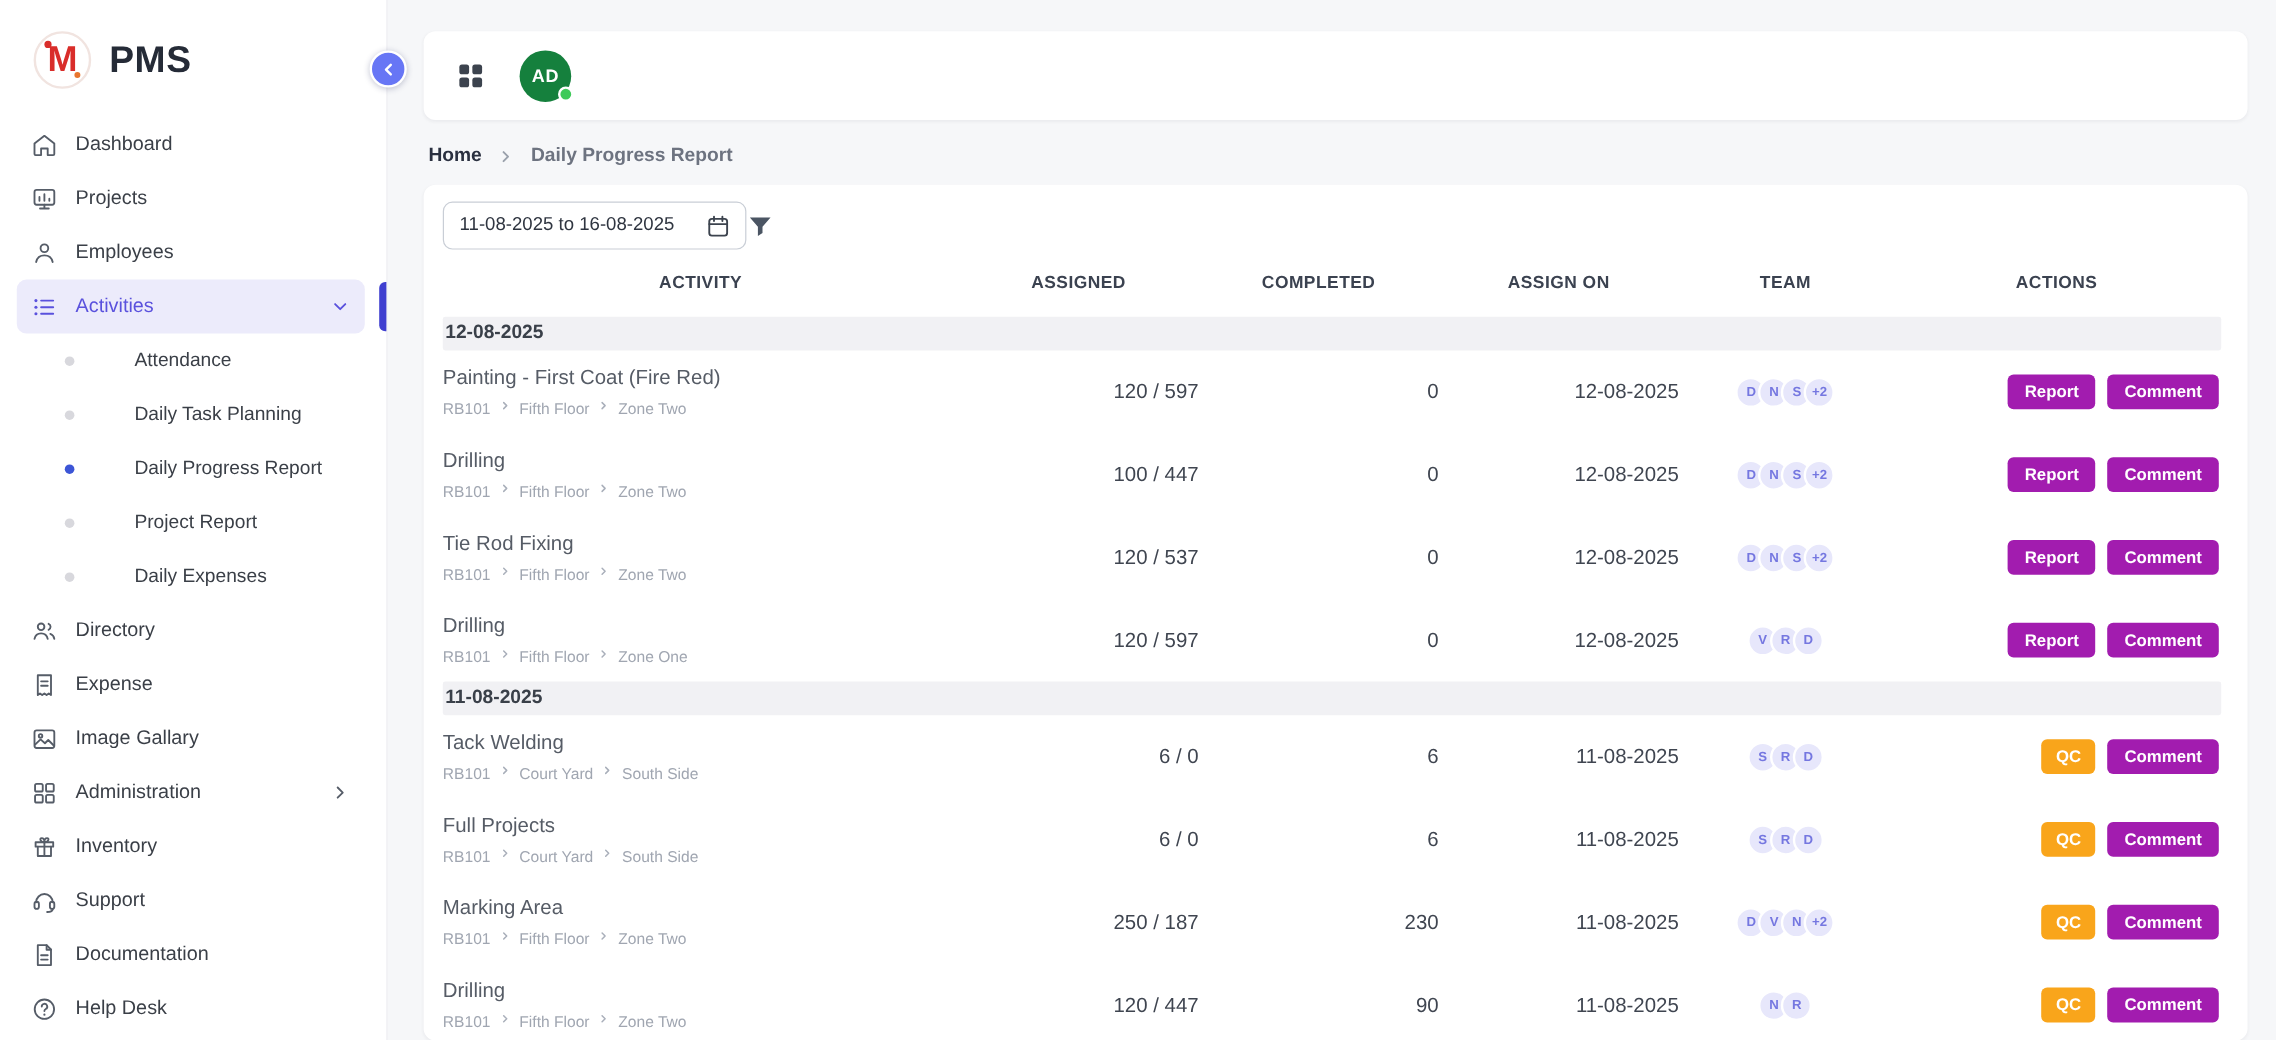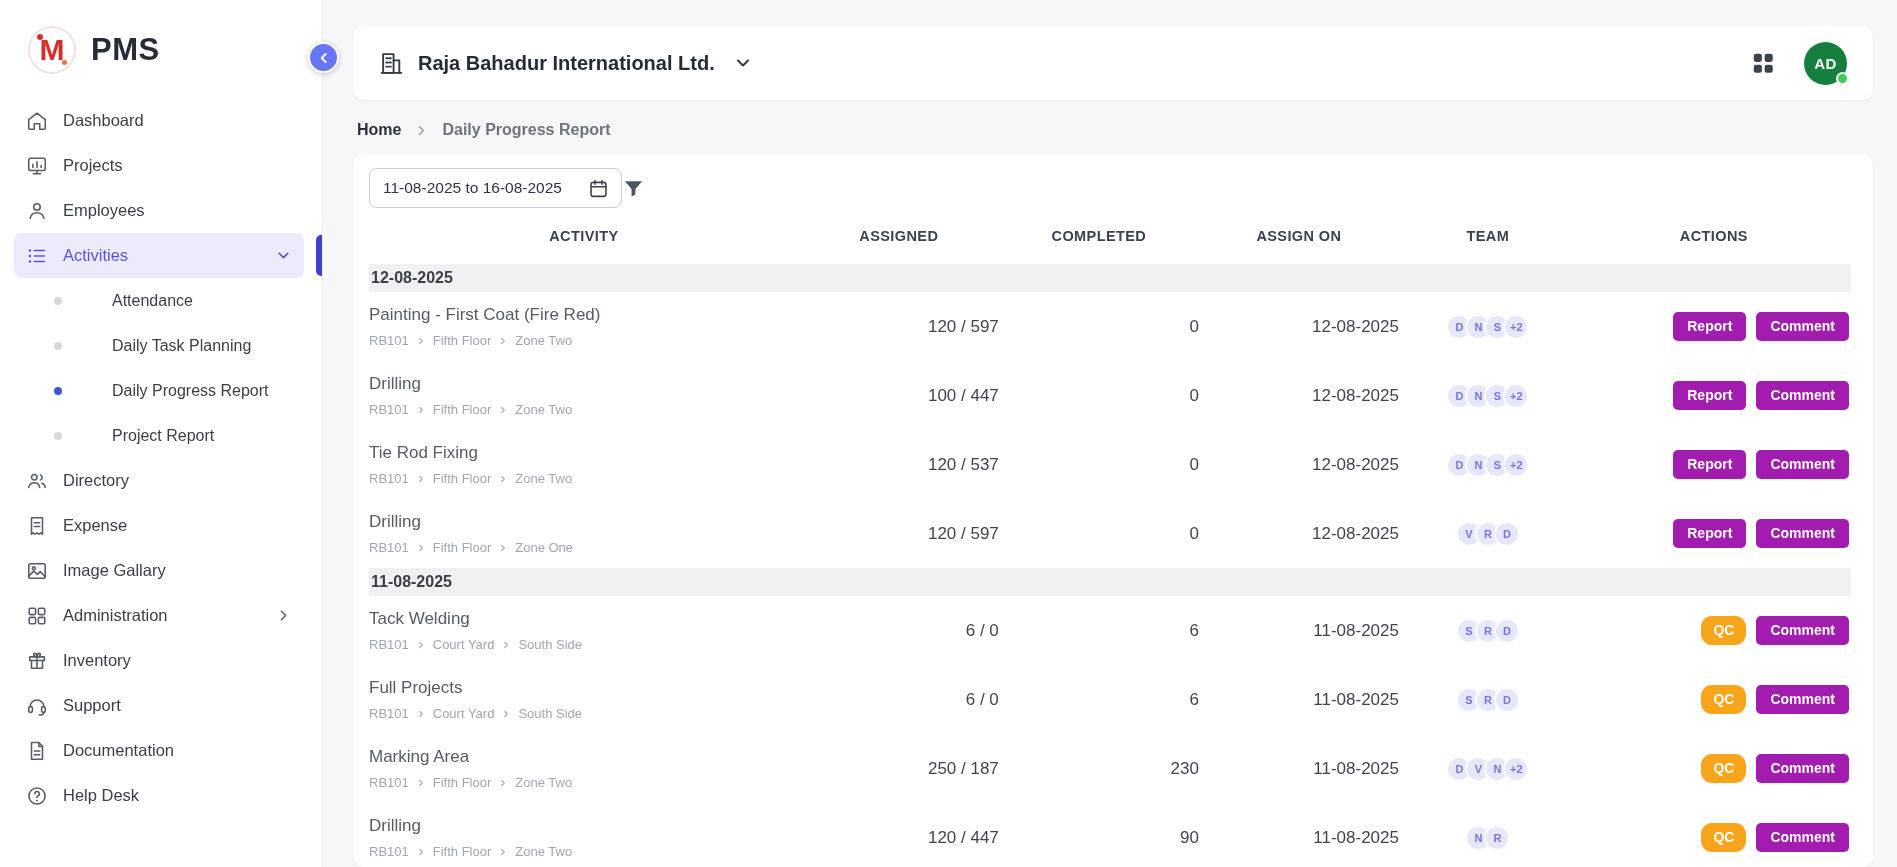--- a/index.html
+++ b/index.html
@@ -50,30 +50,30 @@
   .date-input .cal-icon { width:21px; height:21px; color:#3c434e; display:flex; }
   .funnel-icon { width:23px; height:23px; color:#4b5563; display:flex; cursor:pointer; }
 
   .tbl { margin-top:0; }
   .tbl-head { display:grid; grid-template-columns:29% 13.5% 13.5% 13.5% 12% 18.5%; height:56px; align-items:center; }
   .tbl-head .th { text-align:center; font-size:14.5px; font-weight:700; letter-spacing:.4px; color:#3b4250; }
   .group-row { background:#f1f1f4; height:28px; display:flex; align-items:center; padding:0 10px 0 2px; font-size:16px; font-weight:700; color:#3a4049; border-radius:2px; }
   .data-row { display:grid; grid-template-columns:29% 13.5% 13.5% 13.5% 12% 18.5%; height:69px; align-items:center; }
   .cell-activity { display:flex; flex-direction:column; justify-content:center; gap:8px; padding-right:10px; }
   .act-title { font-size:17px; color:#565c66; }
-  .act-path { display:flex; align-items:center; gap:7px; font-size:13px; color:#a0a6b1; }
+  .act-path { display:flex; align-items:flex-start; gap:7px; font-size:13px; color:#a0a6b1; }
   .act-path .p-sep { width:10px; height:10px; color:#a9afba; display:flex; }
   .cell-num { text-align:right; font-size:17px; color:#3f4550; }
   .cell-team { display:flex; justify-content:center; align-items:center; }
   .chip { width:26px; height:26px; border-radius:50%; background:#e7e7fb; color:#7577e0; font-size:11px; font-weight:700; display:flex; align-items:center; justify-content:center; border:2px solid #fff; margin-left:-7px; cursor:pointer; }
   .chip:first-child { margin-left:0; }
   .cell-actions { display:flex; justify-content:flex-end; gap:10px; padding-right:2px; }
   .btn { border:none; border-radius:5px; color:#fff; font-size:14px; font-weight:600; padding:6px 14px; cursor:pointer; font-family:inherit; line-height:1.2; }
   .btn.primary { background:#a21caf; }
-  .btn.warning { background:#f9a51b; padding:6px 12px; font-weight:700;border-radius:11px; }
+  .btn.warning { background:#f9a51b; padding:6px 12px; font-weight:700; }
 </style>
 </head>
 <body>
 
 <div class="app">
 
   <aside class="sidebar">
     <div class="logo-row">
       <div class="logo-circle">M</div>
       <div class="logo-text">PMS</div>
@@ -130,20 +130,24 @@
           <span class="sub-label">Daily Task Planning</span>
         </div>
         <div class="sub-item active">
           <span class="sub-bullet"></span>
           <span class="sub-label">Daily Progress Report</span>
         </div>
         <div class="sub-item">
           <span class="sub-bullet"></span>
           <span class="sub-label">Project Report</span>
         </div>
+        <div class="sub-item">
+          <span class="sub-bullet"></span>
+          <span class="sub-label">Daily Expenses</span>
+        </div>
         <div class="nav-item">
           <span class="nav-icon">
             <svg viewBox="0 0 24 24" fill="none" stroke="currentColor" stroke-width="1.7" stroke-linecap="round" stroke-linejoin="round">
               <circle cx="9" cy="8" r="3"></circle>
               <path d="M3 19c.6-3 2.9-5 6-5s5.4 2 6 5"></path>
               <path d="M15.8 5.3a3 3 0 0 1 0 5.5M17.4 14.4c2 .7 3.3 2.3 3.6 4.6"></path>
             </svg>
           </span>
           <span class="nav-label">Directory</span>
         </div>
@@ -228,36 +232,20 @@
 
   <button class="collapse-btn">
     <svg viewBox="0 0 24 24" fill="none" stroke="currentColor" stroke-width="3" stroke-linecap="round" stroke-linejoin="round">
         <path d="M14.5 6l-6 6 6 6"></path>
       </svg>
   </button>
 
   <main class="main">
 
     <div class="topbar">
-      <div class="company">
-        <span class="b-icon">
-          <svg viewBox="0 0 24 24" fill="none" stroke="currentColor" stroke-width="1.8" stroke-linecap="round" stroke-linejoin="round">
-              <rect x="4" y="3" width="10" height="18"></rect>
-              <path d="M14 9h5.5V21"></path>
-              <path d="M2.5 21h19"></path>
-              <path d="M7 7h1.4M10 7h1.4M7 11h1.4M10 11h1.4M7 15h1.4M10 15h1.4"></path>
-            </svg>
-        </span>
-        <span>Raja Bahadur International Ltd.</span>
-        <span class="c-chev">
-          <svg viewBox="0 0 24 24" fill="none" stroke="currentColor" stroke-width="2.4" stroke-linecap="round" stroke-linejoin="round">
-              <path d="M6 9l6 6 6-6"></path>
-            </svg>
-        </span>
-      </div>
       <div class="topbar-right">
         <span class="apps-icon">
           <svg viewBox="0 0 24 24" fill="currentColor">
               <rect x="3.5" y="3.5" width="7.5" height="7.5" rx="2"></rect>
               <rect x="13.5" y="3.5" width="7.5" height="7.5" rx="2"></rect>
               <rect x="3.5" y="13.5" width="7.5" height="7.5" rx="2"></rect>
               <rect x="13.5" y="13.5" width="7.5" height="7.5" rx="2"></rect>
             </svg>
         </span>
         <span class="avatar-wrap">

